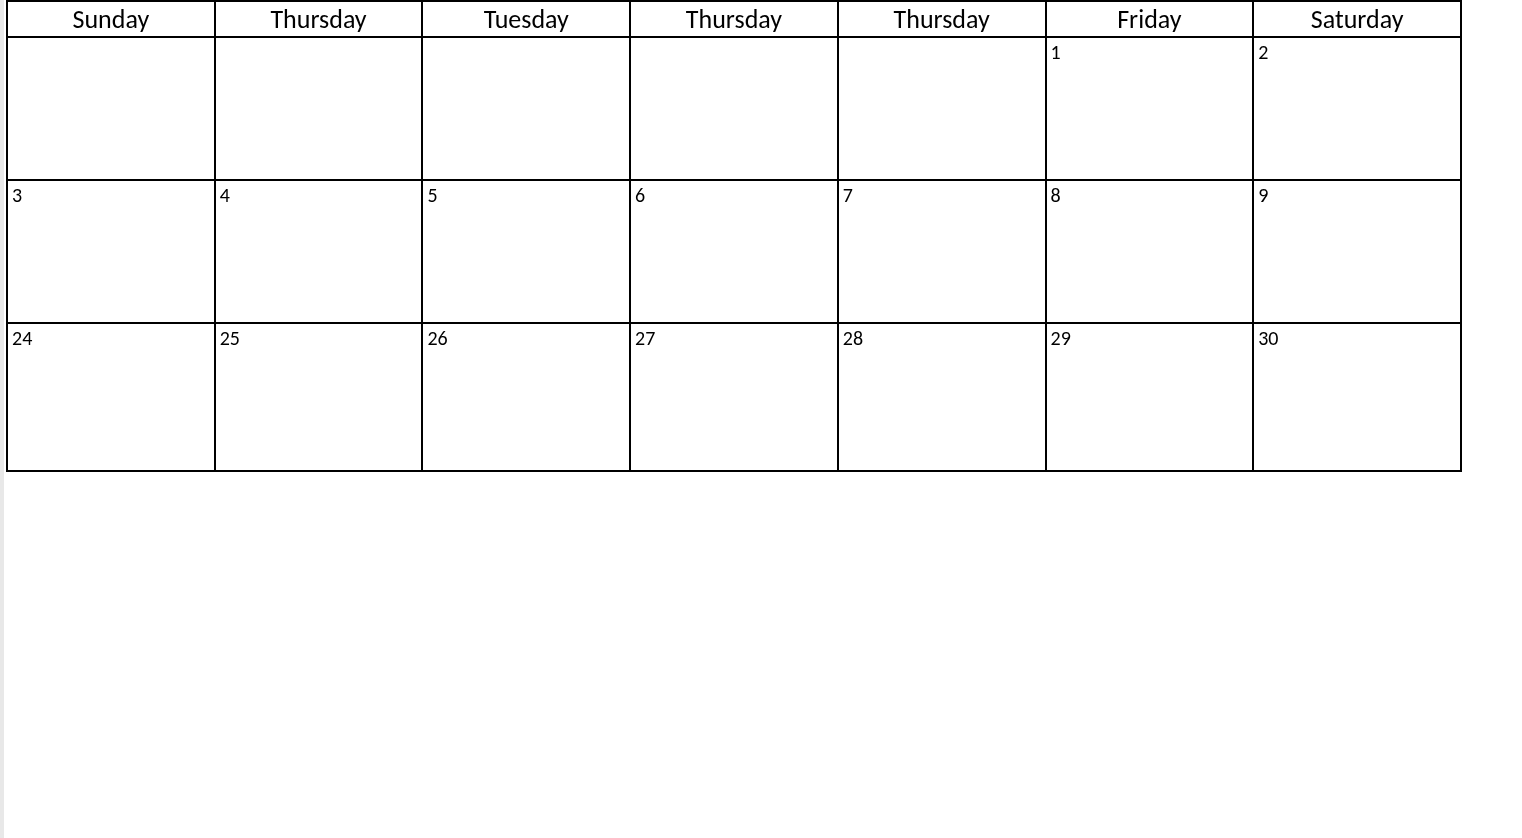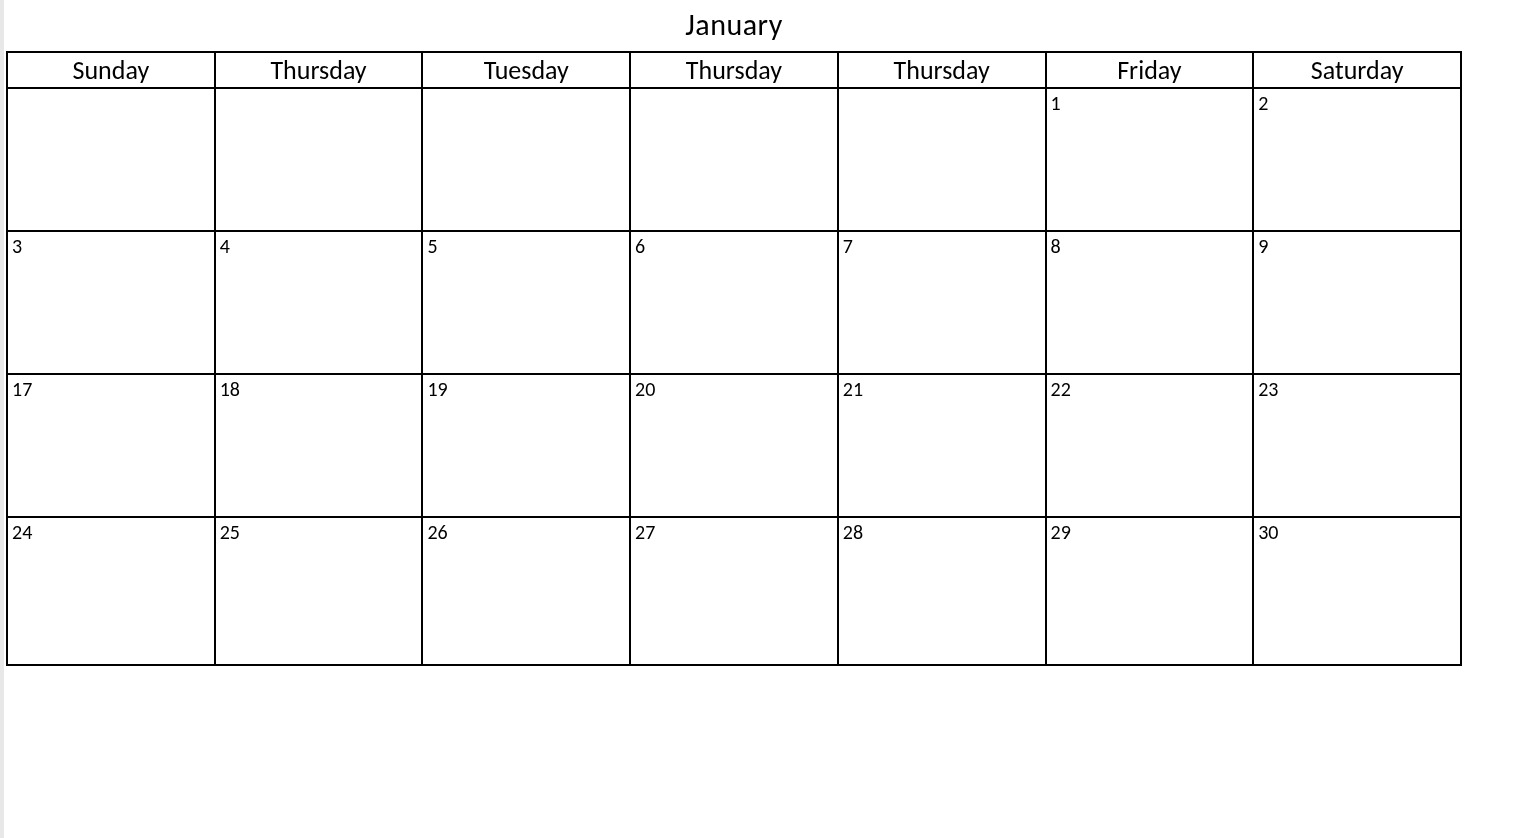--- a/index.html
+++ b/index.html
@@ -62,21 +62,20 @@
     table.calendar tr.last-row td {
       height: 148px;
     }
   </style>
 </head>
 <body>
 
 <div class="sheet-edge-left"></div>
 
 <div class="calendar-wrap">
-  <div class="month-title">January</div>
 
   <table class="calendar">
     <thead>
       <tr>
         <th>Sunday</th>
         <th>Thursday</th>
         <th>Tuesday</th>
         <th>Thursday</th>
         <th>Thursday</th>
         <th>Friday</th>
@@ -95,29 +94,20 @@
       </tr>
       <tr>
         <td>3</td>
         <td>4</td>
         <td>5</td>
         <td>6</td>
         <td>7</td>
         <td>8</td>
         <td>9</td>
       </tr>
-      <tr>
-        <td>17</td>
-        <td>18</td>
-        <td>19</td>
-        <td>20</td>
-        <td>21</td>
-        <td>22</td>
-        <td>23</td>
-      </tr>
       <tr class="last-row">
         <td>24</td>
         <td>25</td>
         <td>26</td>
         <td>27</td>
         <td>28</td>
         <td>29</td>
         <td>30</td>
       </tr>
     </tbody>

